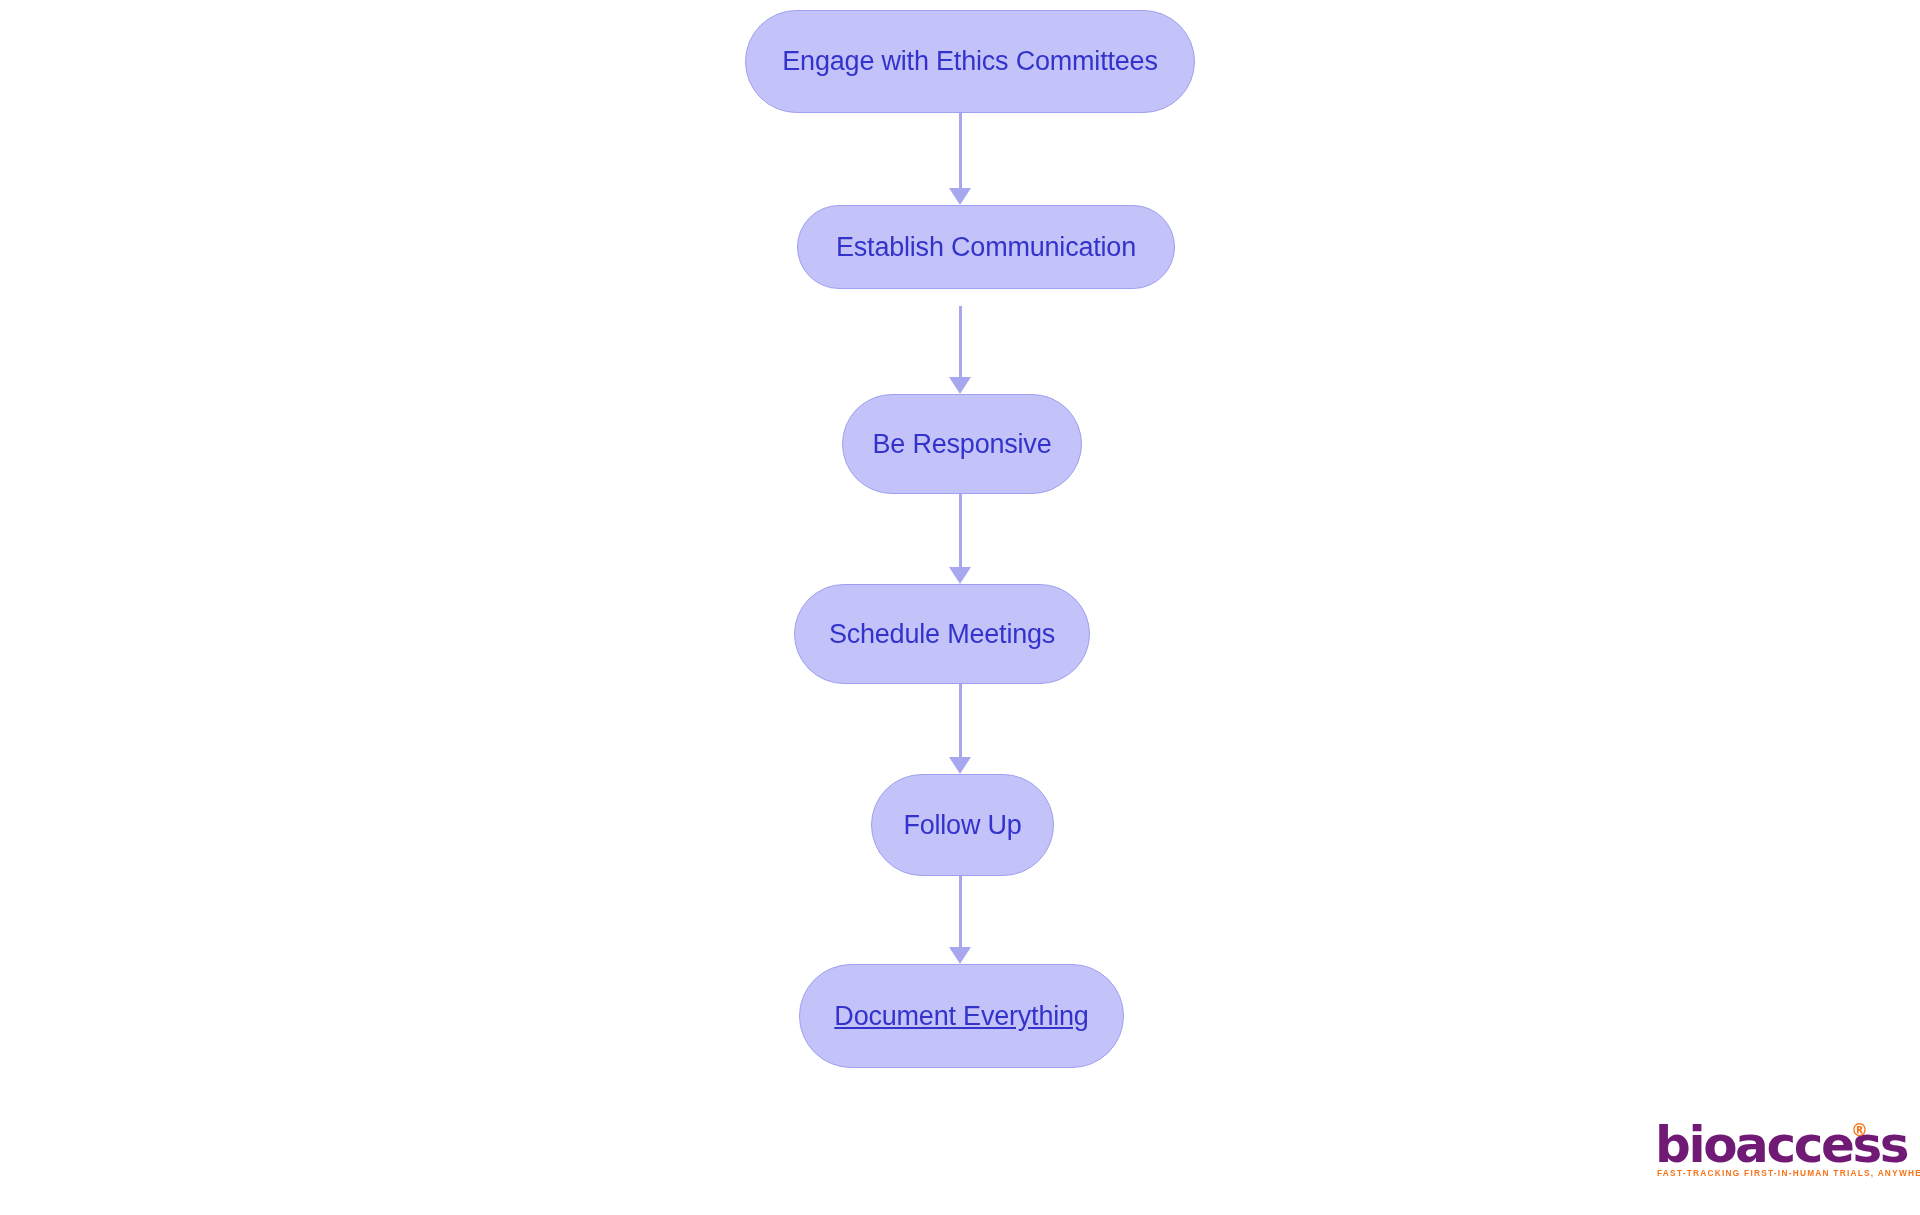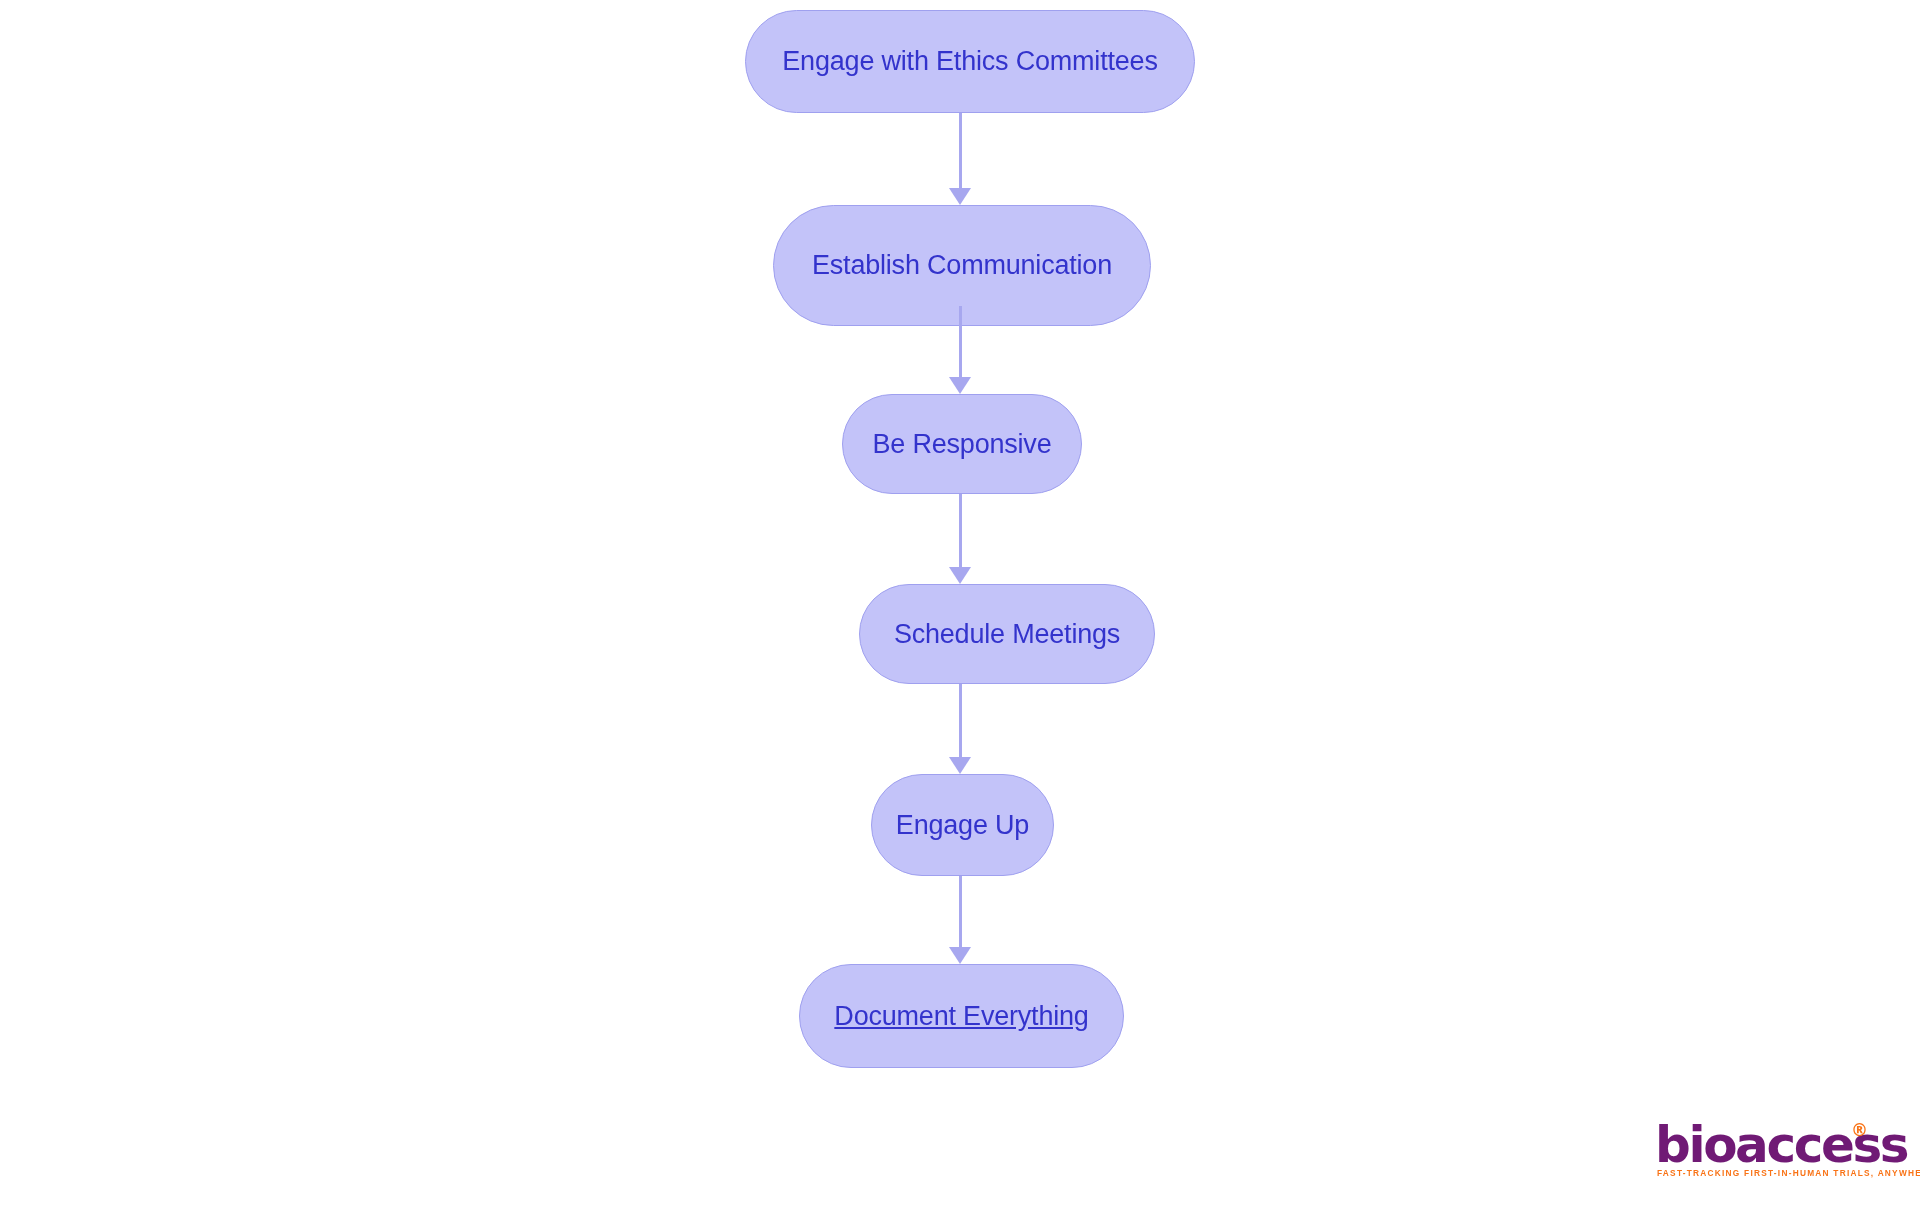--- a/index.html
+++ b/index.html
@@ -127,49 +127,49 @@
 
     <div class="node" style="left:745px; top:10px; width:450px; height:103px;">
       <span class="node-label">Engage with Ethics Committees</span>
     </div>
 
     <div class="connector" style="left:960px; top:113px; height:92px;">
       <div class="shaft" style="height:75px;"></div>
       <div class="head"></div>
     </div>
 
-    <div class="node" style="left:773px; top:205px; width:378px; height:121px;">
+    <div class="node" style="left:797px; top:205px; width:378px; height:84px;">
       <span class="node-label">Establish Communication</span>
     </div>
 
     <div class="connector" style="left:960px; top:306px; height:88px;">
       <div class="shaft" style="height:71px;"></div>
       <div class="head"></div>
     </div>
 
     <div class="node" style="left:842px; top:394px; width:240px; height:100px;text-align:center;">
       <span class="node-label">Be Responsive</span>
     </div>
 
     <div class="connector" style="left:960px; top:494px; height:90px;">
       <div class="shaft" style="height:73px;"></div>
       <div class="head"></div>
     </div>
 
-    <div class="node" style="left:859px; top:584px; width:296px; height:100px;">
+    <div class="node" style="left:794px; top:584px; width:296px; height:100px;">
       <span class="node-label">Schedule Meetings</span>
     </div>
 
     <div class="connector" style="left:960px; top:684px; height:90px;">
       <div class="shaft" style="height:73px;"></div>
       <div class="head"></div>
     </div>
 
     <div class="node" style="left:871px; top:774px; width:183px; height:102px;">
-      <span class="node-label">Engage Up</span>
+      <span class="node-label">Follow Up</span>
     </div>
 
     <div class="connector" style="left:960px; top:876px; height:88px;">
       <div class="shaft" style="height:71px;"></div>
       <div class="head"></div>
     </div>
 
     <div class="node" style="left:799px; top:964px; width:325px; height:104px;text-decoration:underline;">
       <span class="node-label">Document Everything</span>
     </div>

